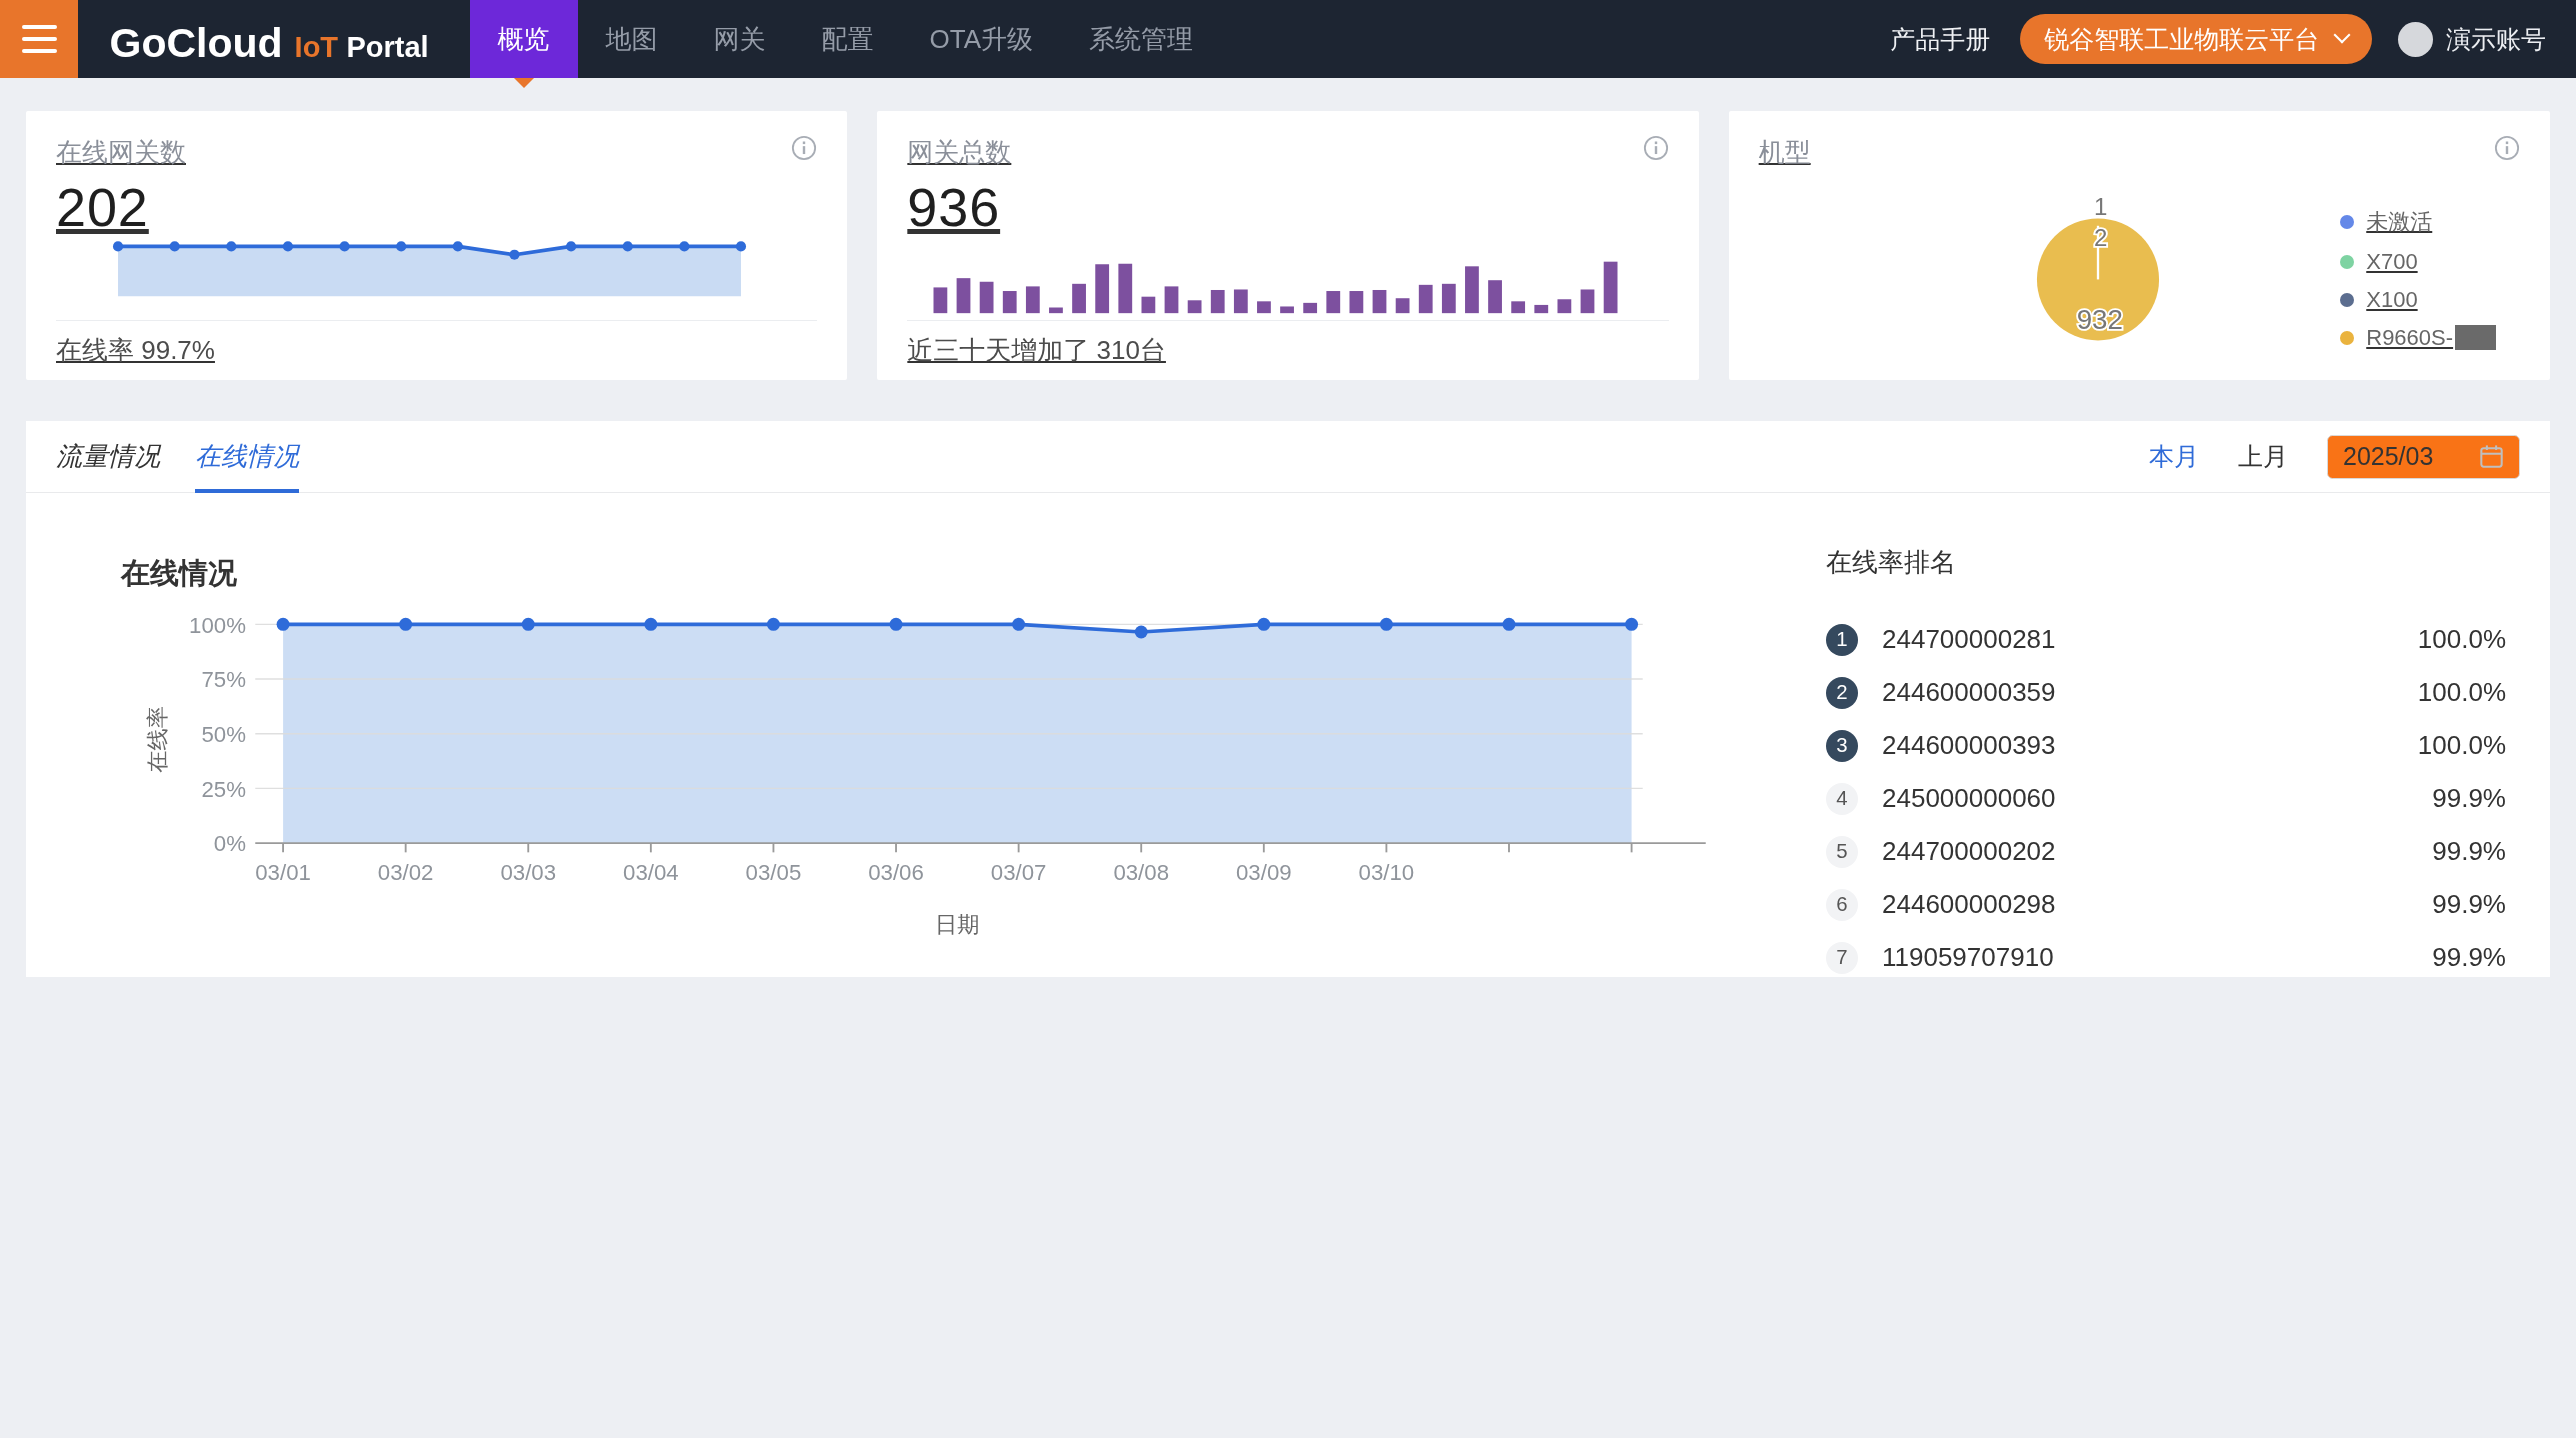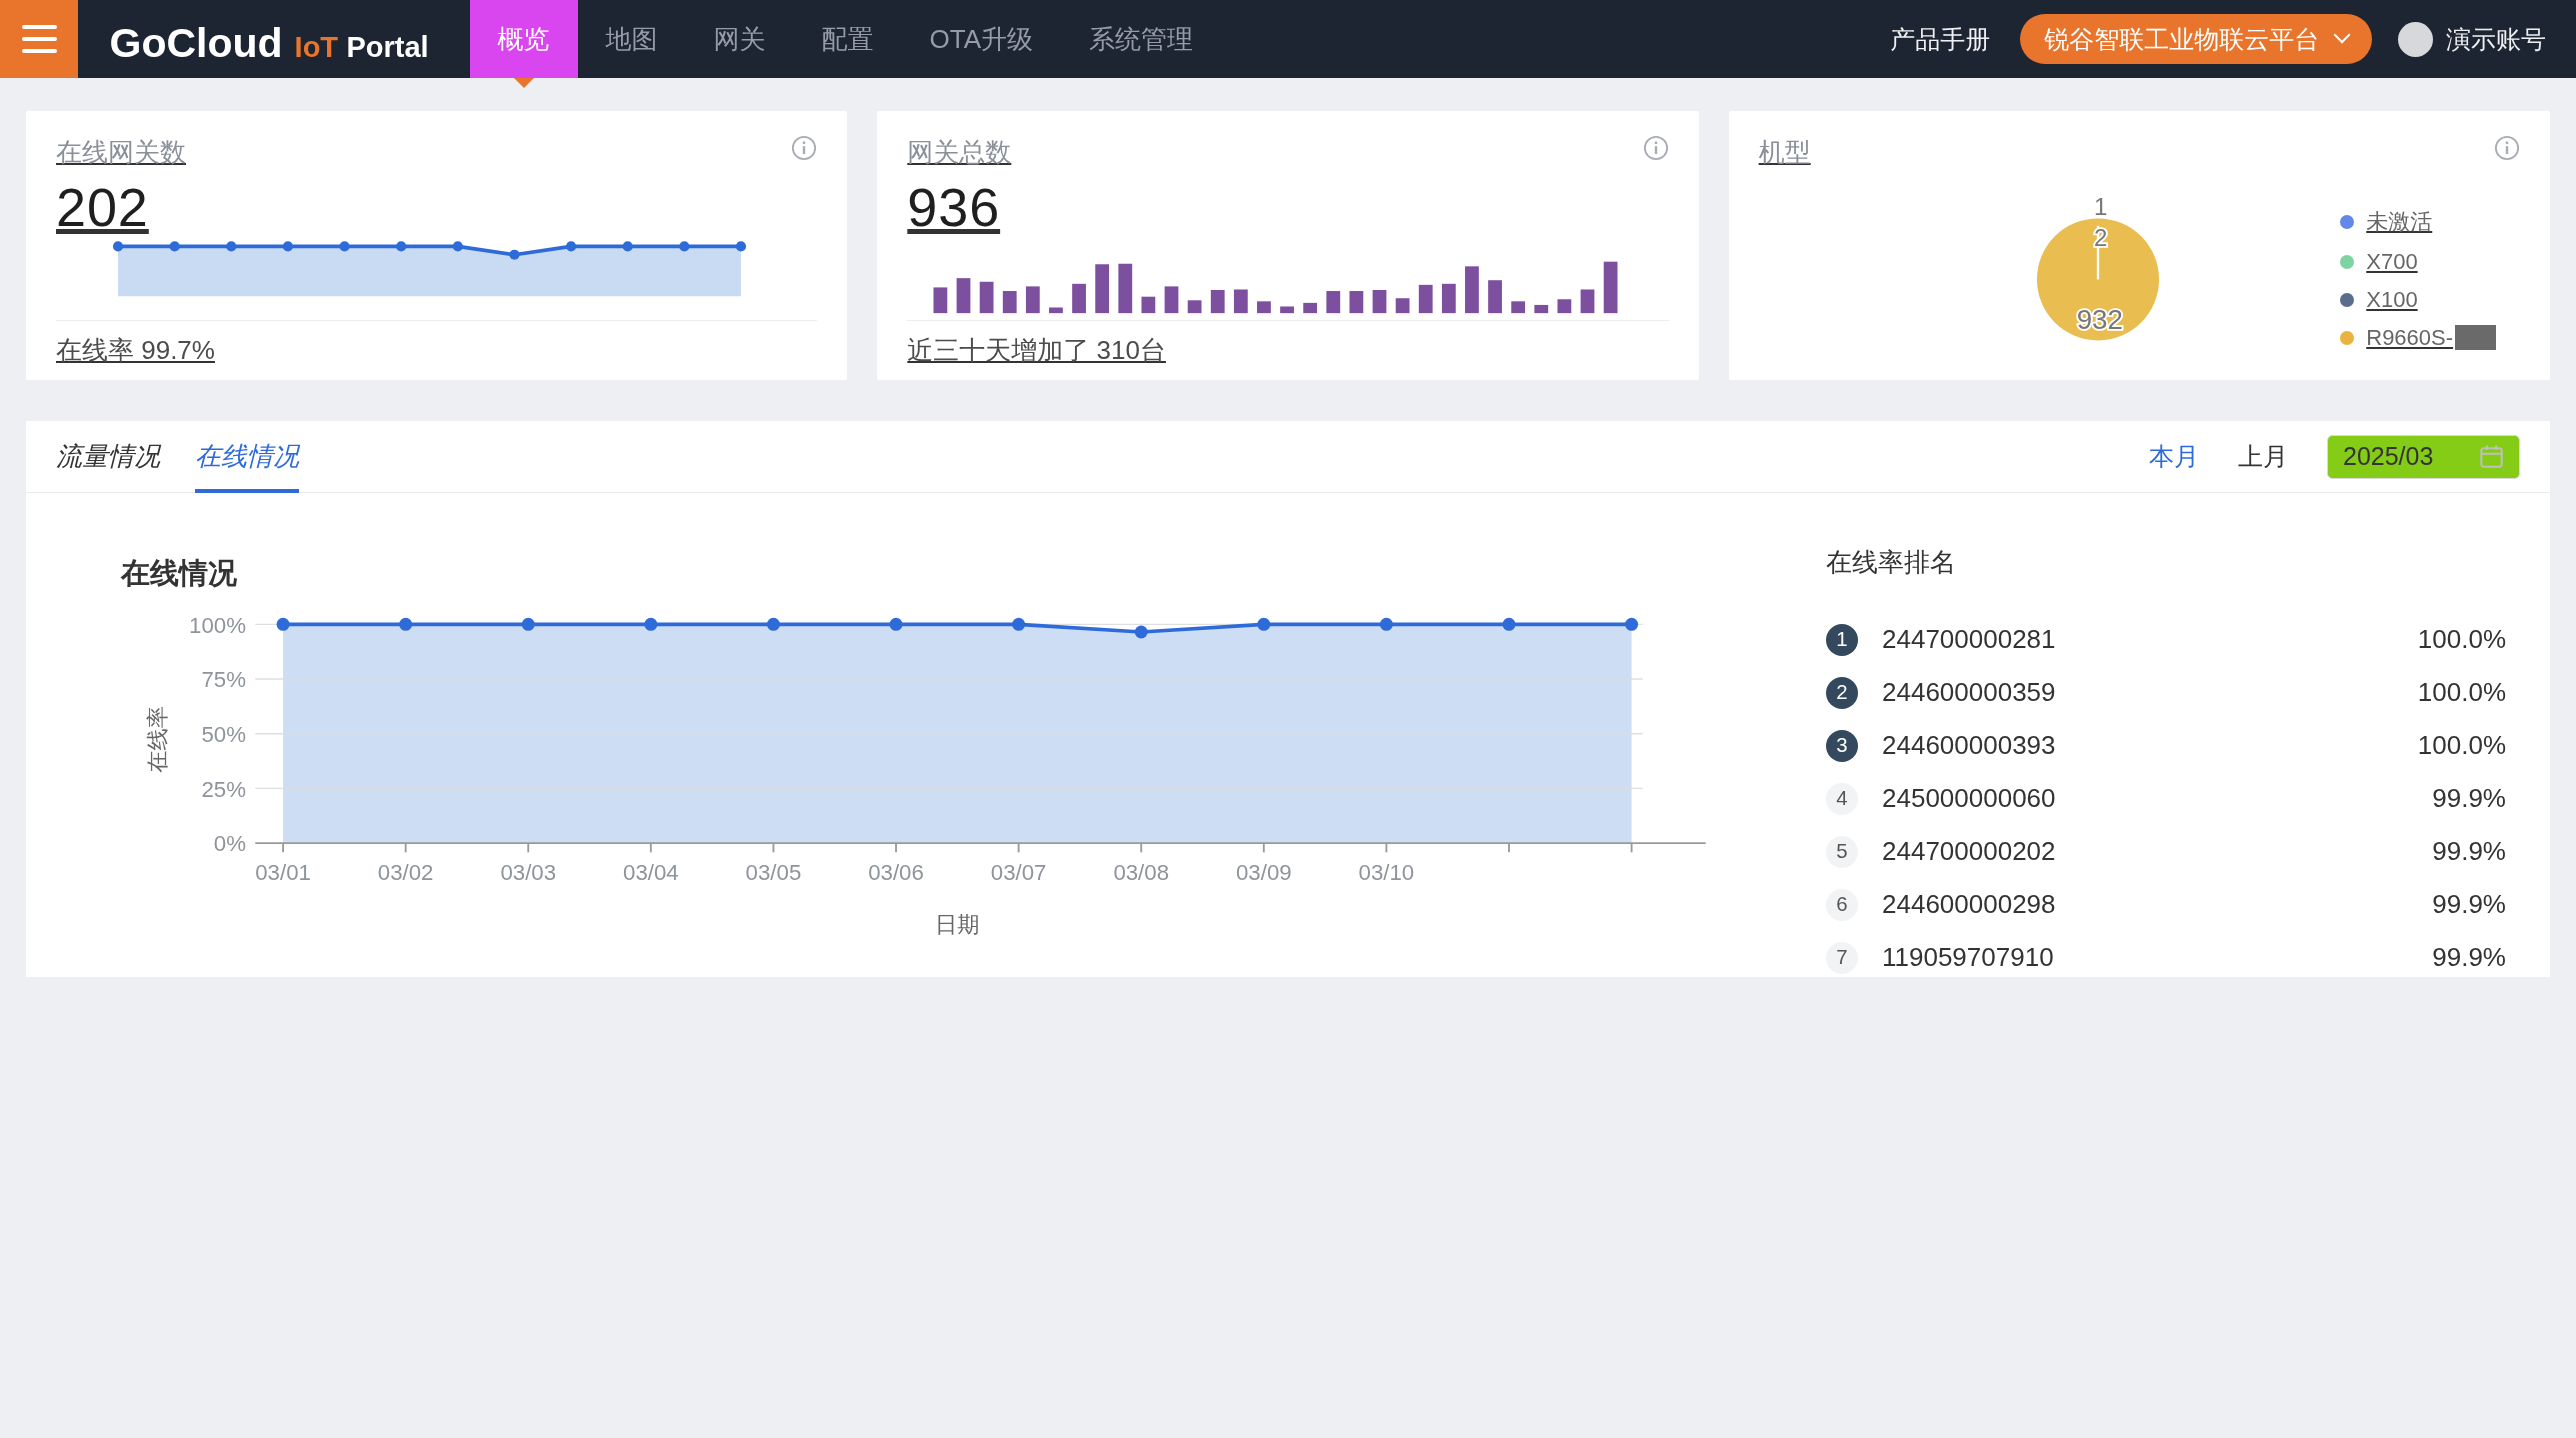--- a/index.html
+++ b/index.html
@@ -13,21 +13,21 @@
   
   .topbar { height: 78px; background: #1d2532; display: flex; align-items: center; position: relative; z-index: 5; }
   .hamburger { width: 78px; height: 78px; background: #e8752b; display: flex; flex-direction: column; justify-content: center; align-items: center; gap: 8.3px; cursor: pointer; flex: none; }
   .hamburger span { display: block; width: 35px; height: 3.7px; background: #fff; border-radius: 1.9px; }
   .logo { margin-left: 31.5px; display: flex; align-items: baseline; white-space: nowrap; flex: none; }
   .logo-brand { font-size: 41px; font-weight: bold; color: #fff; margin-top: 8px; }
   .logo-accent { font-size: 29px; font-weight: bold; color: #e8752b; margin-left: 12px; }
   .logo-suffix { font-size: 29px; font-weight: bold; color: #fff; margin-left: 8.3px; }
   .nav { display: flex; height: 100%; margin-left: 41px; }
   .nav-tab { padding: 0 28px; display: flex; align-items: center; font-size: 26px; color: #959ca8; cursor: pointer; position: relative; }
-  .nav-tab.active { background: #d946ef; color: #fff; text-align: right; }
+  .nav-tab.active { background: #6d28d9; color: #fff; text-align: right; }
   .nav-tab.active::after { content: ""; position: absolute; left: 50%; transform: translateX(-50%); top: 78px; border: 10.2px solid transparent; border-top-color: #e8752b; }
   .top-right { margin-left: auto; display: flex; align-items: center; padding-right: 30px; }
   .manual { color: #f0f2f5; font-size: 25px; margin-right: 30px; cursor: pointer; }
   .org-btn { height: 50px; background: #e8752b; border-radius: 26px; color: #fff; font-size: 25px; display: flex; align-items: center; padding: 0 24px; cursor: pointer; }
   .org-btn .chev { width: 12px; height: 12px; border-right: 2.8px solid #fff; border-bottom: 2.8px solid #fff; transform: rotate(45deg); margin-left: 16.7px; margin-top: -7.4px; }
   .avatar { width: 35px; height: 35px; border-radius: 50%; background: #d6d8dc; margin: 0 13px 0 26px; flex: none; }
   .account { color: #eceef2; font-size: 25px; }
   
   .content { padding: 33px 26px 0; }
   .cards { display: flex; gap: 30px; text-decoration: underline; }
@@ -47,21 +47,21 @@
   .redacted-box { display: inline-block; width: 41px; height: 25px; background: #6a6a6a; margin-left: 1.9px; vertical-align: middle; }
   
   .panel { margin-top: 41px; background: #fff; height: 556px; }
   .panel-head { height: 72px; border-bottom: 0.9px solid #e9eaec; display: flex; align-items: center; padding: 0 30px; }
   .ptab { font-size: 26px; color: #333; margin-right: 35px; height: 100%; display: flex; align-items: center; position: relative; cursor: pointer; font-style: italic; }
   .ptab.active { color: #2f6bd8; }
   .ptab.active::after { content: ""; position: absolute; bottom: -0.9px; left: 0; right: 0; height: 3.7px; background: #2f6bd8; }
   .range { margin-left: auto; display: flex; align-items: center; }
   .range-btn { font-size: 25px; color: #333; margin-right: 39px; cursor: pointer; }
   .range-btn.active { color: #2f6bd8; }
-  .date-box { width: 193px; height: 44px; border: 0.9px solid #d9d9d9; border-radius: 5.6px; display: flex; align-items: center; padding: 0 15px; font-size: 25px; color: #333; cursor: pointer; background: #84cc16; }
+  .date-box { width: 193px; height: 44px; border: 0.9px solid #d9d9d9; border-radius: 5.6px; display: flex; align-items: center; padding: 0 15px; font-size: 25px; color: #333; cursor: pointer; background: #f97316; }
   .cal-wrap { margin-left: auto; line-height: 0; }
   .panel-body { display: flex; padding: 9.3px 44px 0 30px; }
   .chart-col { width: 1631px; flex: none; }
   .chart-title { font-size: 29px; font-weight: bold; color: #333; margin: 52px 0 7.4px 65px; }
   .main-svg { display: block; }
   .rank-col { flex: 1; margin-left: 139px; padding-top: 43px; min-width: 0; }
   .rank-title { font-size: 26px; color: #333; margin-bottom: 33px; }
   .rank-row { display: flex; align-items: center; height: 53px; }
   .rank-badge { width: 32px; height: 32px; border-radius: 50%; background: #f2f3f5; color: #555; font-size: 20.4px; display: flex; align-items: center; justify-content: center; flex: none; }
   .rank-badge.dark { background: #35495e; color: #fff; }

